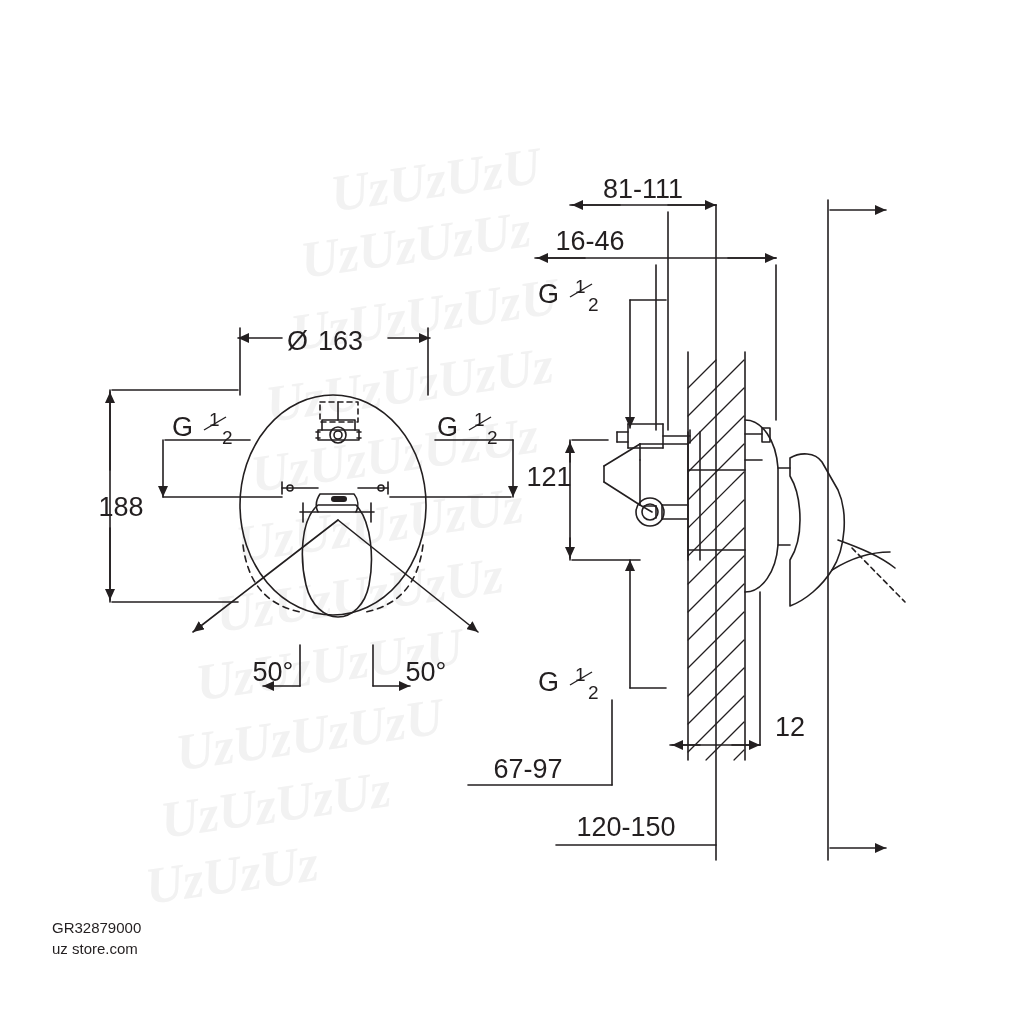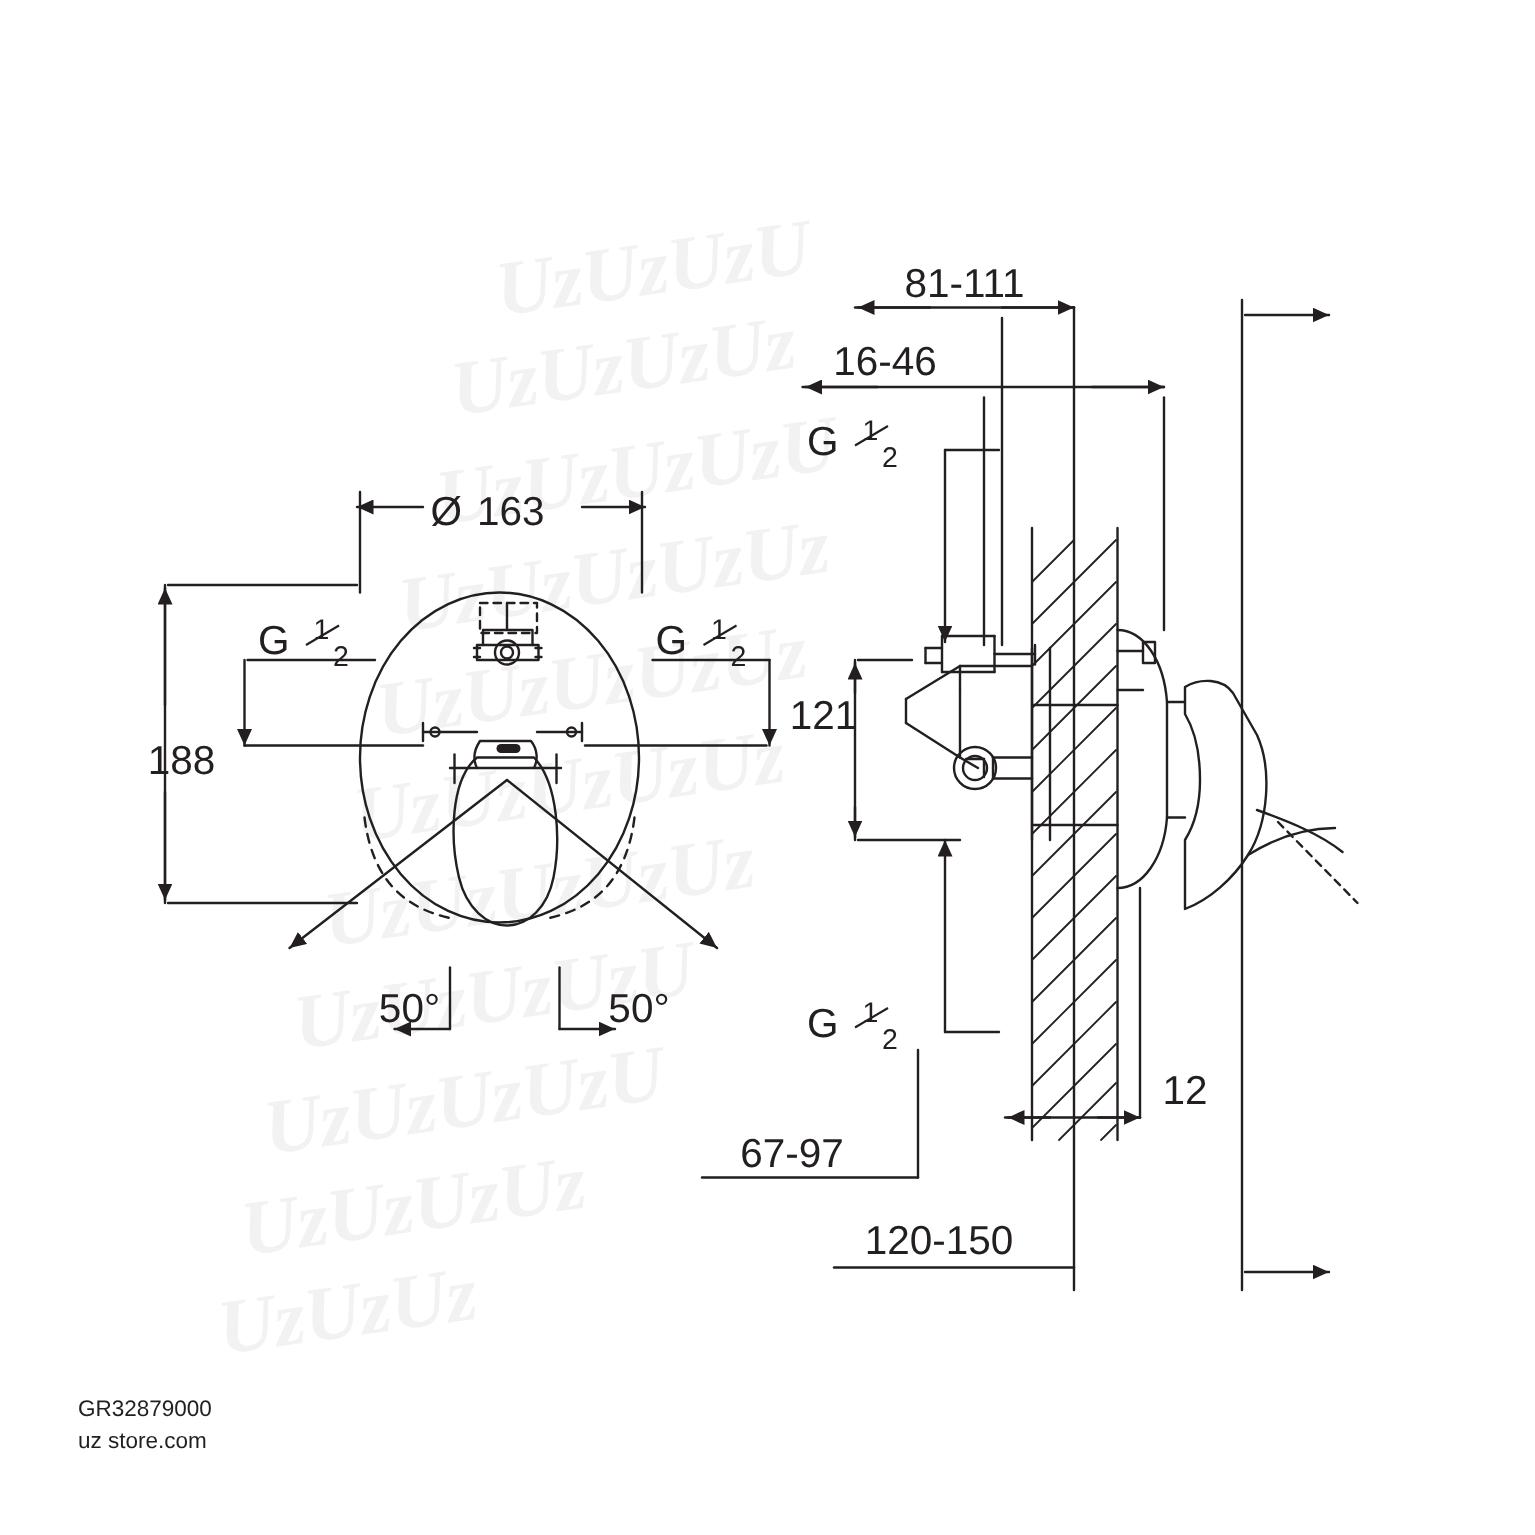--- a/index.html
+++ b/index.html
@@ -24,21 +24,21 @@
   svg.drawing {
     position: absolute;
     left: 0;
     top: 0;
     width: 1023px;
     height: 1023px;
   }
   .footer {
     position: absolute;
     left: 52px;
-    bottom: 52px;
+    bottom: 64px;
     font-size: 15px;
     line-height: 21px;
     color: #231f20;
     font-family: "Liberation Sans", sans-serif;
   }
   .footer div { white-space: pre; }
   .wm-layer {
     position: absolute;
     left: 0; top: 0;
     width: 1023px; height: 1023px;

